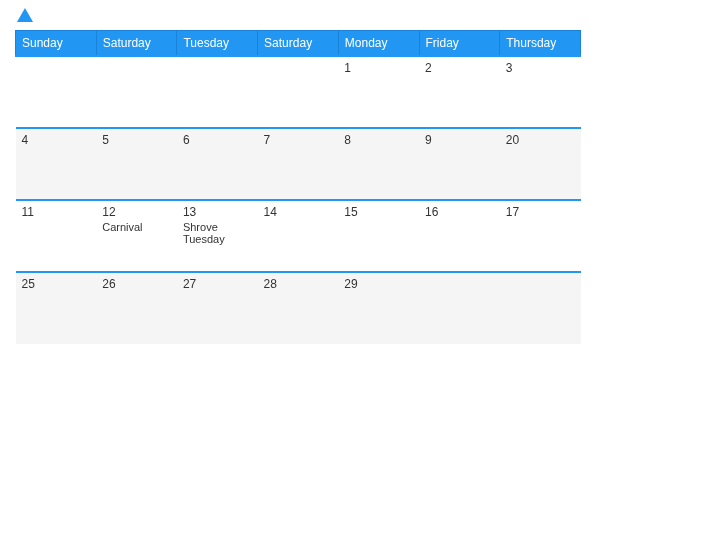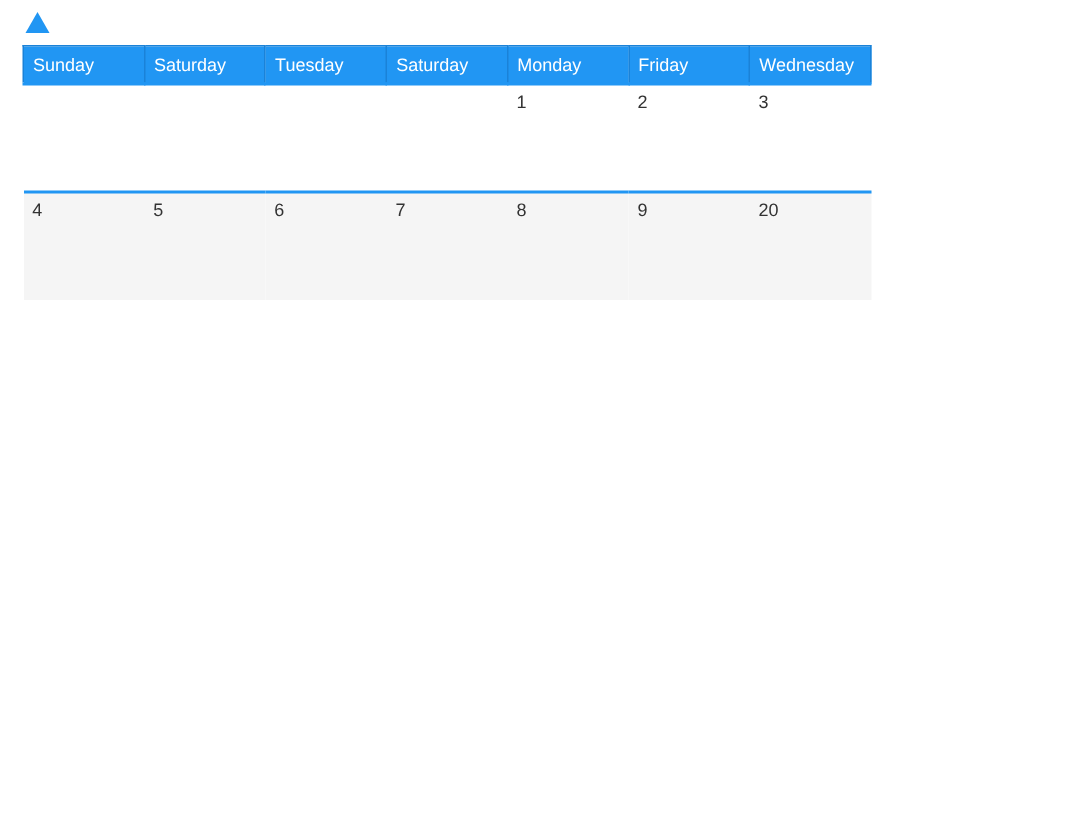--- a/index.html
+++ b/index.html
@@ -156,21 +156,21 @@
 
   <table class="calendar">
     <thead>
       <tr id="dow-row">
           <th>Sunday</th>
           <th>Saturday</th>
           <th>Tuesday</th>
           <th>Saturday</th>
           <th>Monday</th>
           <th>Friday</th>
-          <th>Wednesday</th>
+          <th>Thursday</th>
         </tr>
     </thead>
     <tbody id="cal-body">
     <tr>
           <td></td>
           <td></td>
           <td></td>
           <td></td>
           <td>
             <span class="day-number">1</span>
@@ -198,15 +198,59 @@
           <td>
             <span class="day-number">8</span>
           </td>
           <td>
             <span class="day-number">9</span>
           </td>
           <td>
             <span class="day-number">20</span>
           </td>
         </tr>
+        <tr>
+          <td>
+            <span class="day-number">11</span>
+          </td>
+          <td>
+            <span class="day-number">12</span>
+            <span class="event">Carnival</span>
+          </td>
+          <td>
+            <span class="day-number">13</span>
+            <span class="event">Shrove Tuesday</span>
+          </td>
+          <td>
+            <span class="day-number">14</span>
+          </td>
+          <td>
+            <span class="day-number">15</span>
+          </td>
+          <td>
+            <span class="day-number">16</span>
+          </td>
+          <td>
+            <span class="day-number">17</span>
+          </td>
+        </tr>
+        <tr>
+          <td>
+            <span class="day-number">25</span>
+          </td>
+          <td>
+            <span class="day-number">26</span>
+          </td>
+          <td>
+            <span class="day-number">27</span>
+          </td>
+          <td>
+            <span class="day-number">28</span>
+          </td>
+          <td>
+            <span class="day-number">29</span>
+          </td>
+          <td></td>
+          <td></td>
+        </tr>
       </tbody>
   </table>
 </div>
 
 </body></html>

